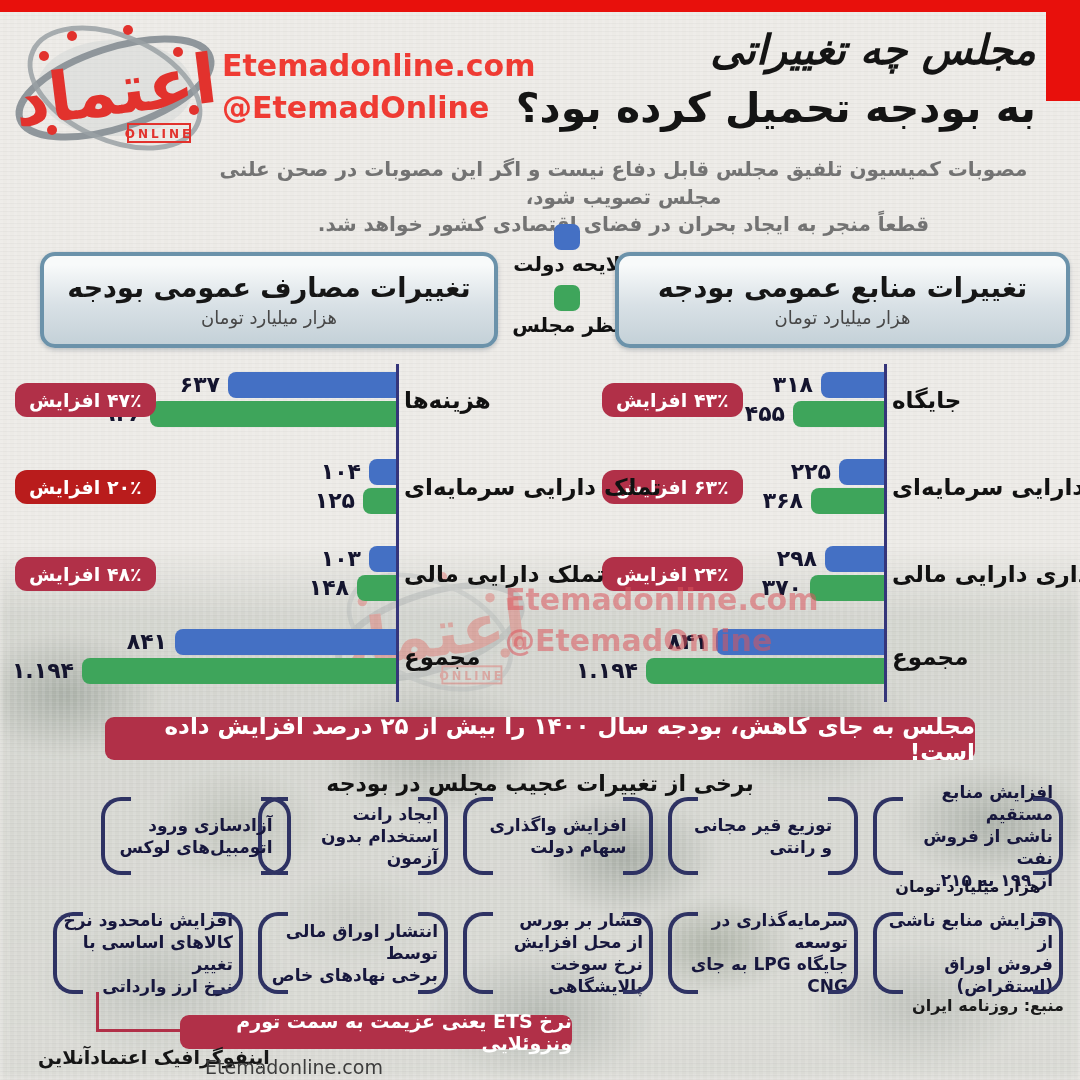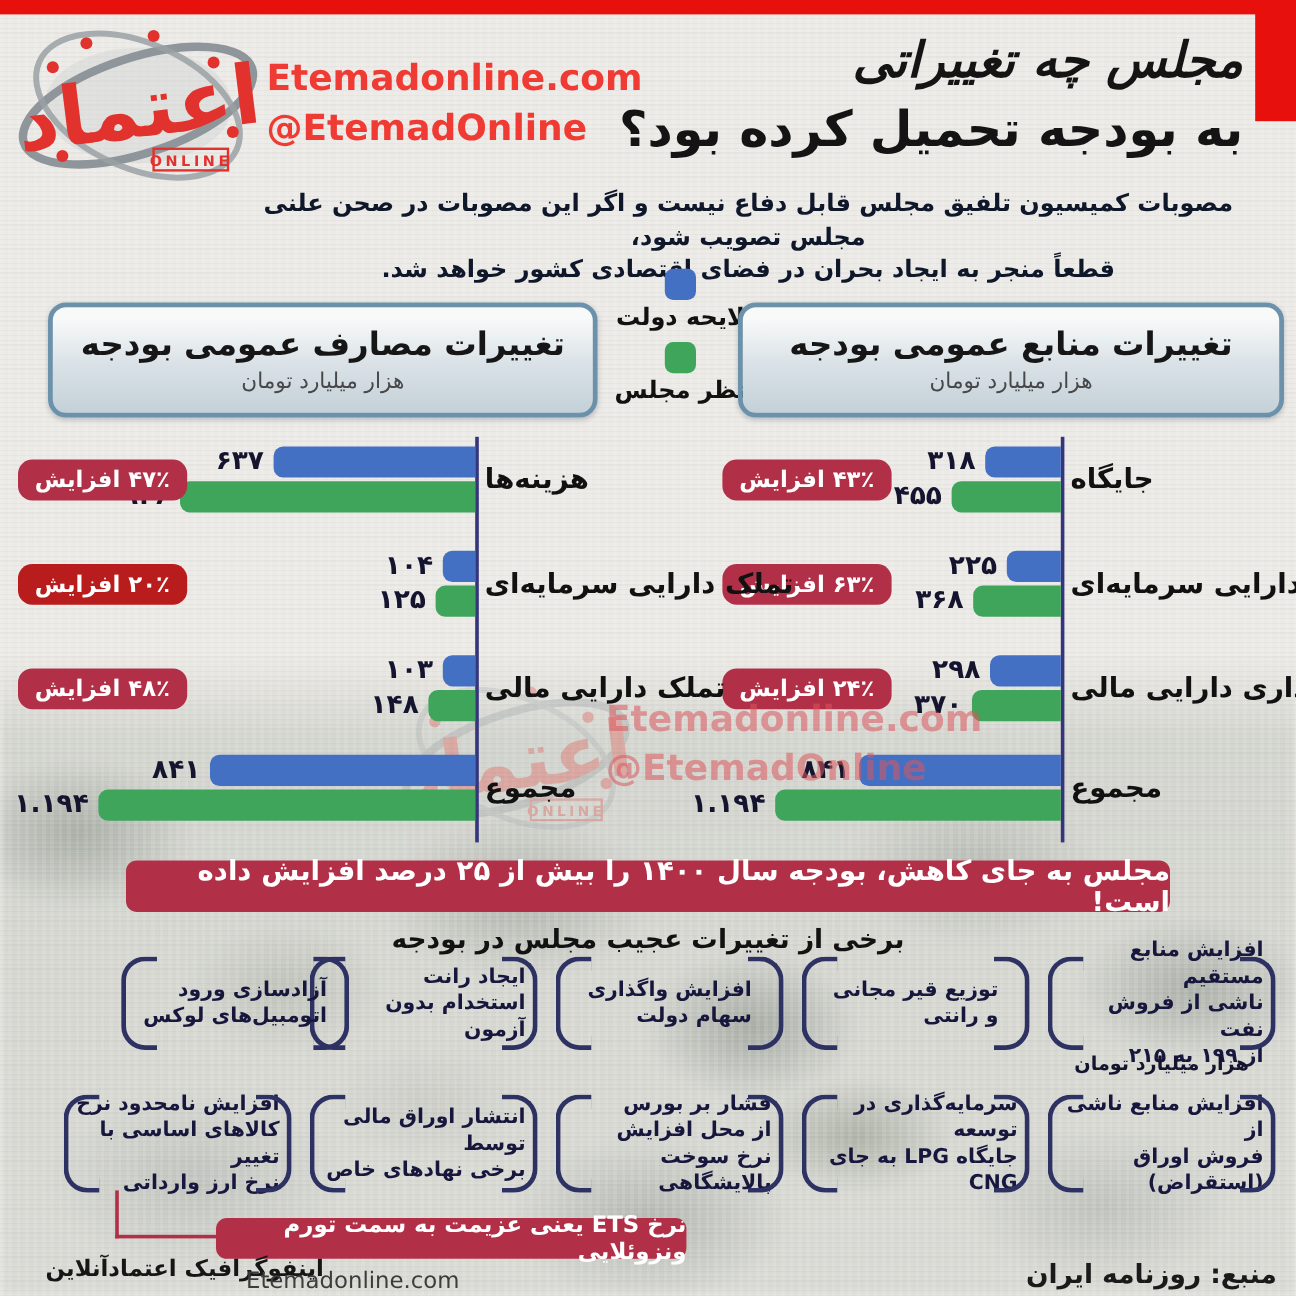--- a/index.html
+++ b/index.html
@@ -39,21 +39,21 @@
   .z{z-index:2;}
   
   .top-strip{left:0;top:0;width:1080px;height:12px;}
   .corner-block{right:0;top:0;width:34px;height:101px;}
   
   .site-url{left:222px;top:48px;font-size:30px;font-weight:800;}
   .site-handle{left:222px;top:90px;font-size:30px;font-weight:800;}
   .title-l1{right:44px;top:26px;font-size:41px;font-weight:800;color:#141414;direction:rtl;white-space:nowrap;font-style:italic;}
   .title-l2{right:44px;top:84px;font-size:41px;font-weight:800;color:#141414;direction:rtl;white-space:nowrap;}
   .subtitle{left:185px;right:18px;top:156px;text-align:center;direction:rtl;
-            font-size:20px;font-weight:600;color:#0f172a;line-height:1.38;}
+            font-size:20px;font-weight:600;color:#737373;line-height:1.38;}
   
   .swatch{width:26px;height:26px;border-radius:7px;}
   .legend-label{direction:rtl;font-size:20px;font-weight:700;color:#111;white-space:nowrap;transform:translateX(-50%);}
   
   .hdr-box{height:88px;border:4px solid #6b92aa;border-radius:15px;
            background:linear-gradient(#f8fafa 10%, #d9e1e6 55%, #c4d1d8);
            box-shadow:0 2px 4px rgba(40,60,80,.25);
            display:flex;flex-direction:column;align-items:center;justify-content:center;direction:rtl;}
   .hdr-title{font-size:27px;font-weight:800;color:#161616;line-height:1.15;}
   .hdr-unit{font-size:18px;font-weight:500;color:#474747;margin-top:3px;}
@@ -78,21 +78,21 @@
   .bracket-box .br{position:absolute;top:0;bottom:0;width:30px;border:4px solid #2e3263;box-sizing:border-box;}
   .bracket-box .br.l{left:0;border-right:none;border-radius:20px 0 0 20px;}
   .bracket-box .br.r{right:0;border-left:none;border-radius:0 20px 20px 0;}
   .btxt{white-space:pre-line;text-align:right;direction:rtl;
         font-size:17px;font-weight:600;color:#17173d;line-height:1.3;padding:4px 10px;}
   .bnote{position:absolute;text-align:center;direction:rtl;font-size:16px;font-weight:700;color:#14142e;z-index:2;}
   .connector{z-index:2;}
   
   .credit{left:38px;top:1046px;font-size:19px;font-weight:700;color:#161616;direction:rtl;}
   .site-bottom{left:205px;top:1056px;font-size:19px;color:#3c3c3c;}
-  .source{right:16px;top:1050px;font-size:22px;font-weight:600;color:#1a1a1a;direction:rtl;}
+  .source{right:16px;top:996px;font-size:16px;font-weight:600;color:#1a1a1a;direction:rtl;}
   
   .wm-text{z-index:3;font-weight:800;color:rgba(219,85,93,.55);white-space:nowrap;}
   .wm-logo{z-index:1;opacity:.28;}
 </style>
 </head>
 <body>
 
 <div id="canvas">
 
   <svg width="0" height="0" style="position:absolute">

